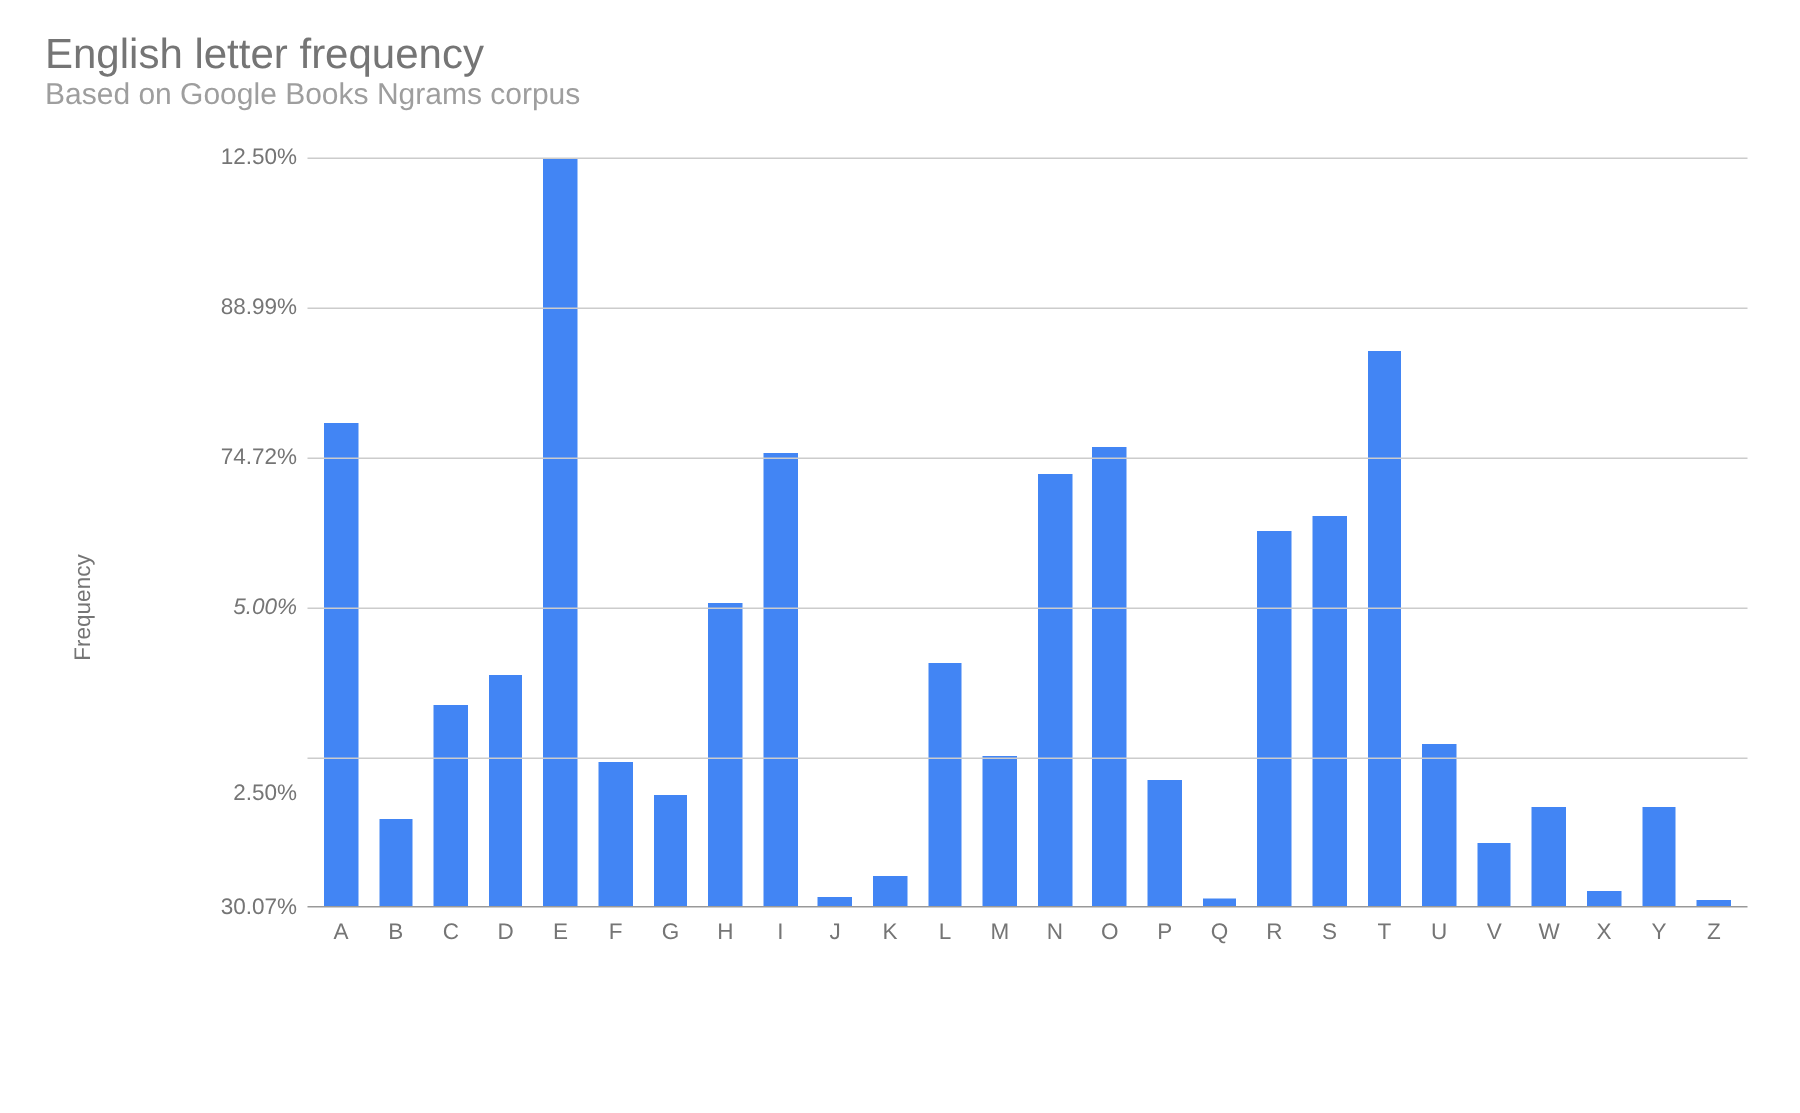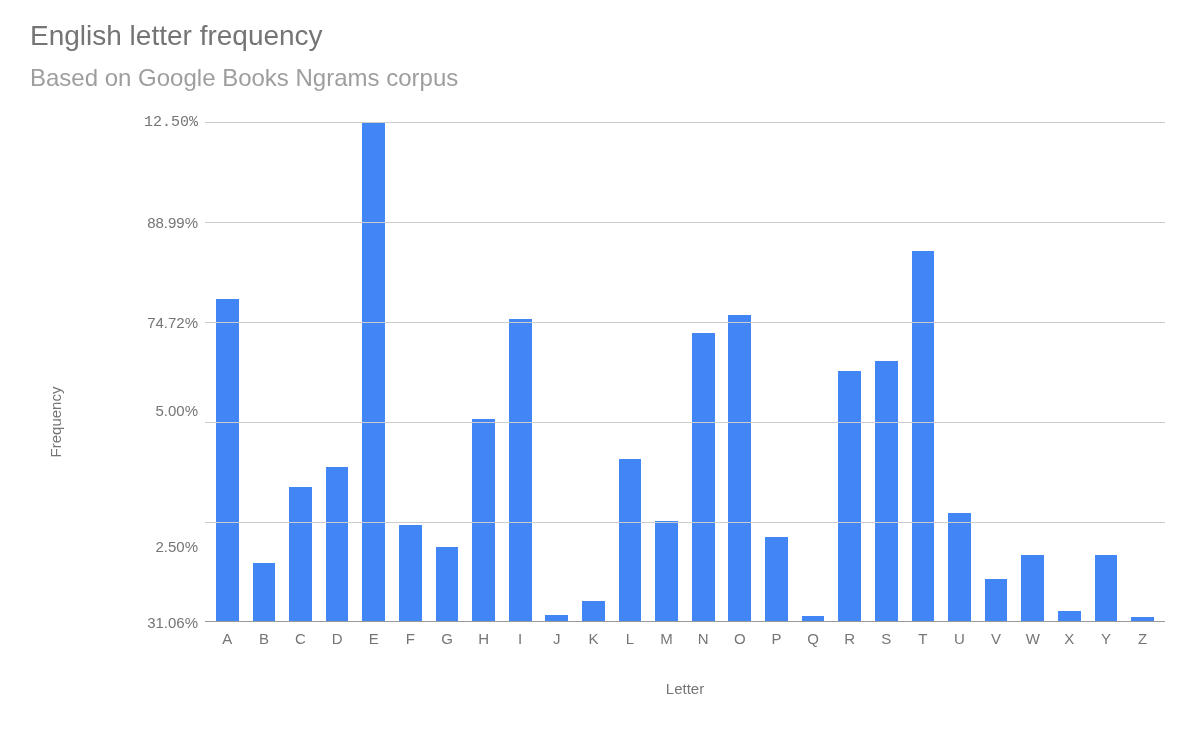--- a/index.html
+++ b/index.html
@@ -7,24 +7,24 @@
     font-family: Arial, Helvetica, sans-serif;
     background: #fff;
     width: 1200px;
     height: 742px;
     padding: 20px 30px;
   }
   .title {
     font-size: 28px;
     color: #757575;
     font-weight: 400;
-    margin-bottom: 12px;
+    margin-bottom: 0;
   }
   .subtitle {
-    font-size: 24px;
+    font-size: 20px;
     color: #9e9e9e;
     font-weight: 400;
     margin-bottom: 20px;
   }
   .chart-wrap {
     position: relative;
     width: 1140px;
     height: 620px;
   }
   .ylabel {
@@ -215,20 +215,19 @@
           <div class="bar" style="height: 3.6px;"></div>
           <div class="xtick">Z</div>
         </div>
       </div>
   <div class="gridline" style="top: 400px;"></div>
       <div class="gridline" style="top: 300px;"></div>
       <div class="gridline" style="top: 200px;"></div>
       <div class="gridline" style="top: 100px;"></div>
       <div class="gridline" style="top: 0px;"></div>
     </div>
-  <div class="xlabel">Letter</div>
-<div class="ytick" style="top: 510px;">31.06%</div>
+<div class="ytick" style="top: 510px;">30.07%</div>
     <div class="ytick" style="top: 410px; margin-top: 24px;">2.50%</div>
-    <div class="ytick" style="top: 298px;">5.00%</div>
+    <div class="ytick" style="top: 310px; font-style: italic;">5.00%</div>
     <div class="ytick" style="top: 210px;">74.72%</div>
     <div class="ytick" style="top: 110px;">88.99%</div>
-    <div class="ytick" style="top: 10px; font-family: Liberation Mono, monospace;">12.50%</div>
+    <div class="ytick" style="top: 10px;">12.50%</div>
   </div>
 
 </body></html>

